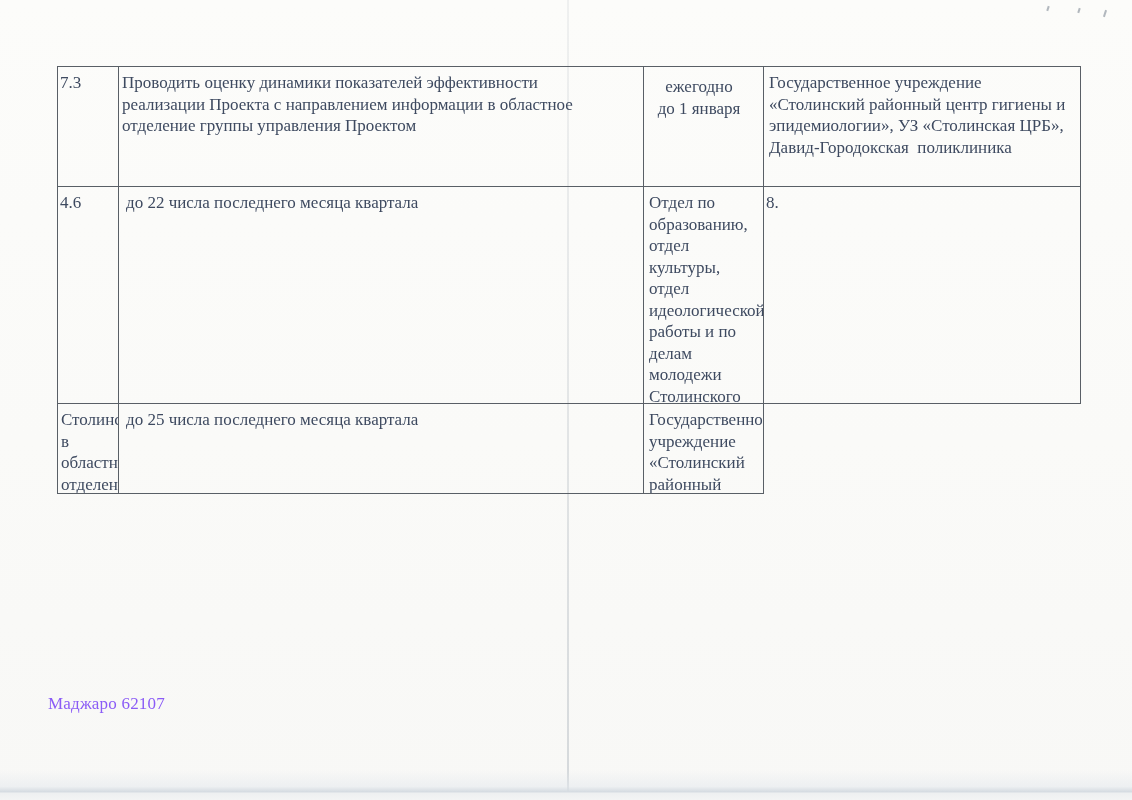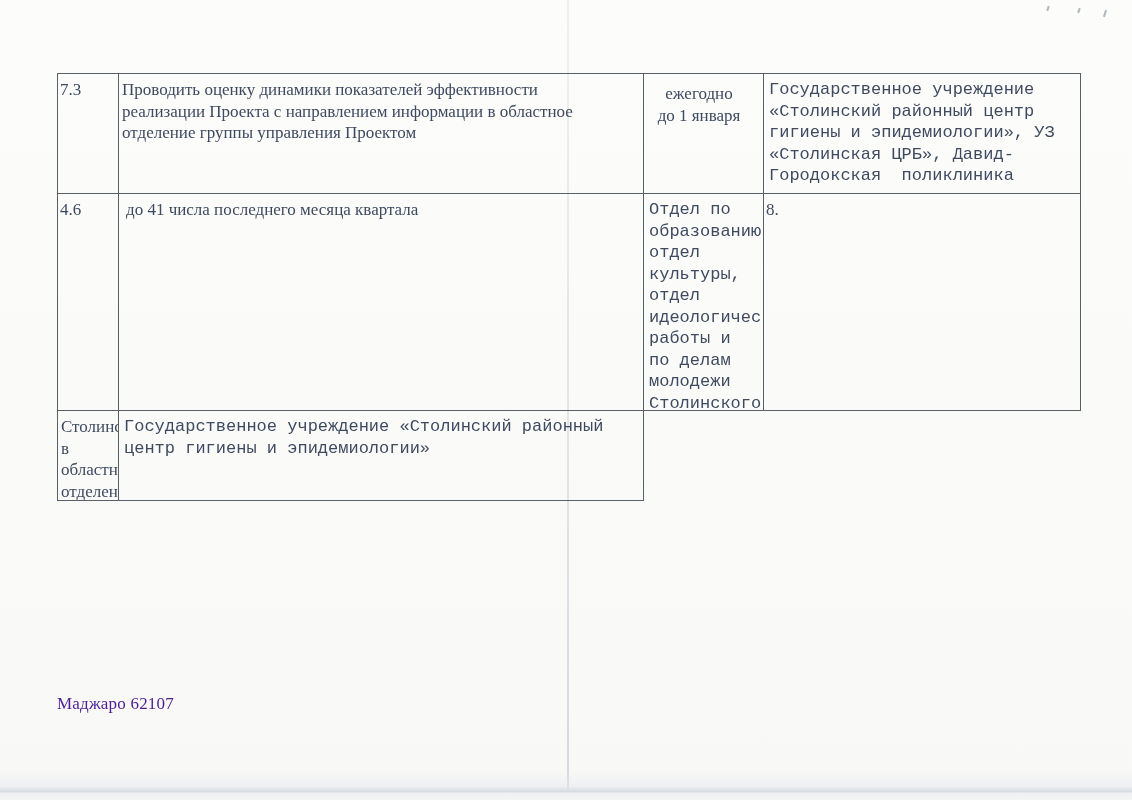--- a/index.html
+++ b/index.html
@@ -51,21 +51,21 @@
     pointer-events: none;
   }
   .scan-mark.m1 { left: 1047px; top: 6px; }
   .scan-mark.m2 { left: 1078px; top: 8px; }
   .scan-mark.m3 { left: 1104px; top: 10px; height: 7px; }
 
   
   .doc-table {
     position: absolute;
     left: 57px;
-    top: 73px;
+    top: 66px;
     display: grid;
     grid-template-columns: 61px 525px 120px 317px;
     grid-template-rows: 120px 217px 90px;
     border-top: 1px solid #595f66;
     border-left: 1px solid #595f66;
   }
   .cell {
     box-sizing: border-box;
     border-right: 1px solid #595f66;
     border-bottom: 1px solid #595f66;
@@ -75,28 +75,28 @@
     color: #3e4a60;
     white-space: pre-wrap;
     overflow: hidden;
     text-align: left;
     vertical-align: top;
   }
   .cell.num      { padding-left: 2px; }
   .cell.action   { padding-left: 3px; padding-right: 20px; }
   .cell.deadline { padding-left: 7px; padding-right: 16px; }
   .cell.deadline.center { text-align: center; padding-top: 9px; }
-  .cell.resp     { padding-left: 5px; padding-right: 4px; font-family: Liberation Mono, monospace; }
+  .cell.resp     { padding-left: 5px; padding-right: 4px; }
 
   .footer-note {
     position: absolute;
-    left: 57px;
+    left: 48px;
     top: 694px;
     font-size: 17px;
-    color: #4c1d95;
+    color: #8b5cf6;
     letter-spacing: 0.2px;
   }
 </style>
 </head>
 <body>
 
 <div class="crease-line"></div>
 <div class="scan-mark m1"></div>
 <div class="scan-mark m2"></div>
 <div class="scan-mark m3"></div>
@@ -104,22 +104,23 @@
 
 <div class="doc-table">
 
   <div class="cell num">7.3</div>
   <div class="cell action">Проводить оценку динамики показателей эффективности реализации Проекта с направлением информации в областное отделение группы управления Проектом</div>
   <div class="cell deadline center">ежегодно
 до 1 января</div>
   <div class="cell resp">Государственное учреждение «Столинский районный центр гигиены и эпидемиологии», УЗ «Столинская ЦРБ», Давид-Городокская  поликлиника</div>
 
   <div class="cell num">4.6</div>
-  <div class="cell deadline">до 41 числа последнего месяца квартала</div>
+  <div class="cell deadline">до 22 числа последнего месяца квартала</div>
   <div class="cell resp">Отдел по образованию, отдел культуры, отдел  идеологической работы и по делам молодежи Столинского райисполкома,  КУМПП «Столинское ЖКХ», УЗ «Столинская ЦРБ», редакция районной газеты «Навіны Палесся», ГУ «Столинский территориальный центр социального обслуживания населения», другие соисполнители Плана</div>
 
   <div class="cell num">8.</div>
   <div class="cell action">Столинского в областное отделение группы управления Проектом итоговую информацию о реализации Программы деятельности национальной сети «Здоровые города и поселки»</div>
+  <div class="cell deadline">до 25 числа последнего месяца квартала</div>
   <div class="cell resp">Государственное учреждение «Столинский районный центр гигиены и эпидемиологии»</div>
 
 </div>
 
 <div class="footer-note">Маджаро 62107</div>
 
 </body></html>

